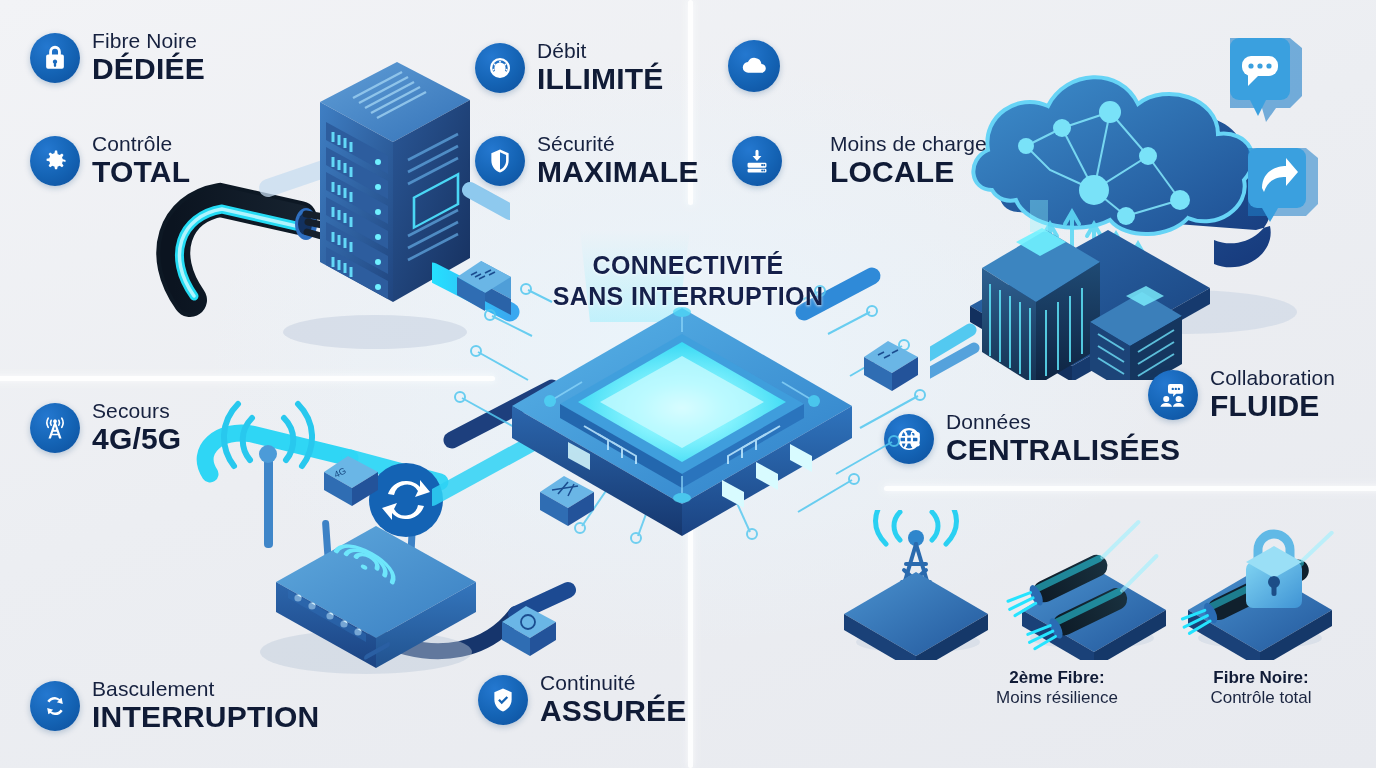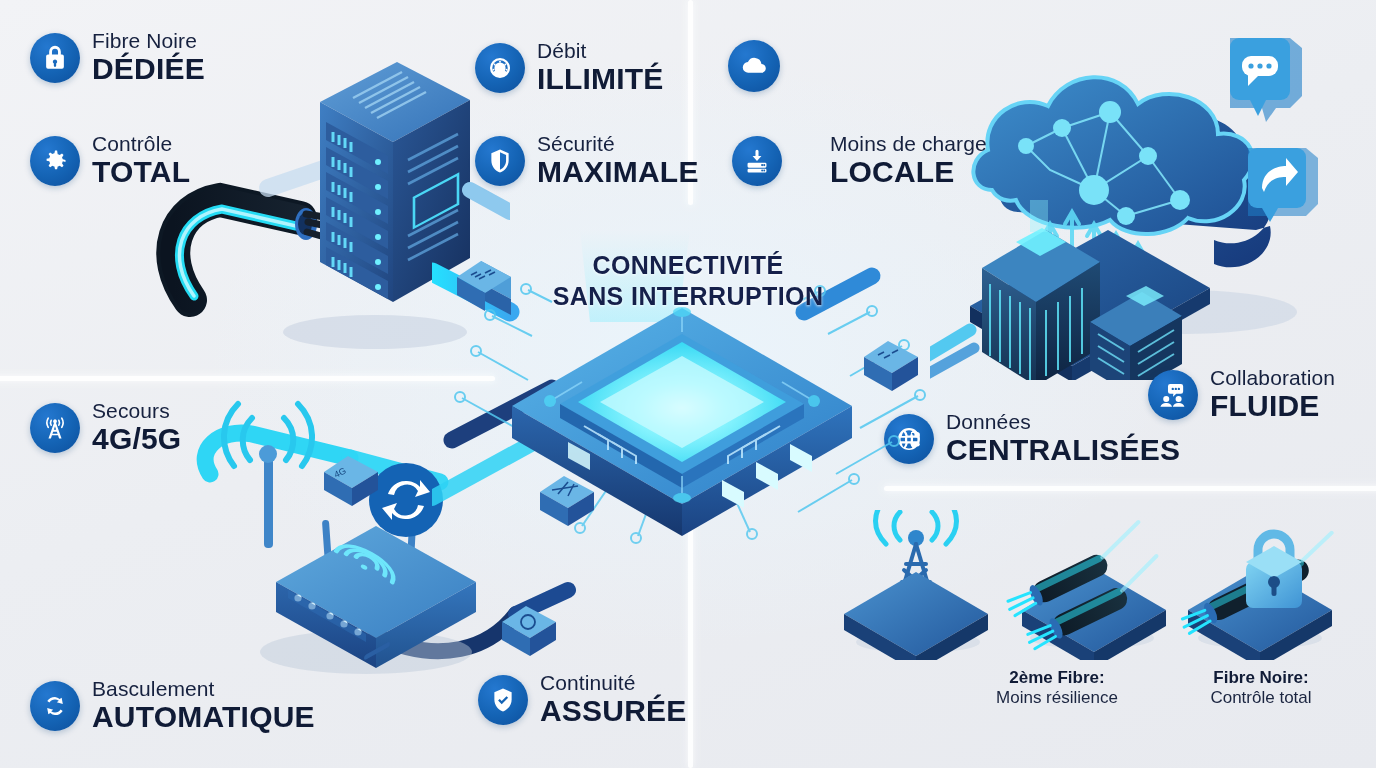--- a/index.html
+++ b/index.html
@@ -807,21 +807,21 @@
 
   <div class="feat" style="left:30px; top:665px;margin-top:13px;">
     <span class="badge">
       <svg viewBox="0 0 24 24">
           <path d="M12 4.2a7.8 7.8 0 0 0-6.6 3.6l1.8 1.2A5.6 5.6 0 0 1 12 6.4a5.5 5.5 0 0 1 3.3 1.1l-1.8 1.2 5.2 1.5-1-5.3-1.7 1.2A7.7 7.7 0 0 0 12 4.2Z"></path>
           <path d="M12 19.8a7.8 7.8 0 0 0 6.6-3.6l-1.8-1.2A5.6 5.6 0 0 1 12 17.6a5.5 5.5 0 0 1-3.3-1.1l1.8-1.2-5.2-1.5 1 5.3 1.7-1.2A7.7 7.7 0 0 0 12 19.8Z"></path>
         </svg>
     </span>
     <span class="txt">
       <div class="t1">Basculement</div>
-      <div class="t2">AUTOMATIQUE</div>
+      <div class="t2">INTERRUPTION</div>
     </span>
   </div>
 
   <div class="feat" style="left:478px; top:672px;">
     <span class="badge">
       <svg viewBox="0 0 24 24">
           <path d="M12 2.2 4.6 5.4v6.1c0 4.6 3.1 8.9 7.4 10.3 4.3-1.4 7.4-5.7 7.4-10.3V5.4Z"></path>
           <path d="M10.9 15.6 7.8 12.5l1.4-1.4 1.7 1.7 4.1-4.1 1.4 1.4Z" fill="#1463b4"></path>
         </svg>
     </span>

